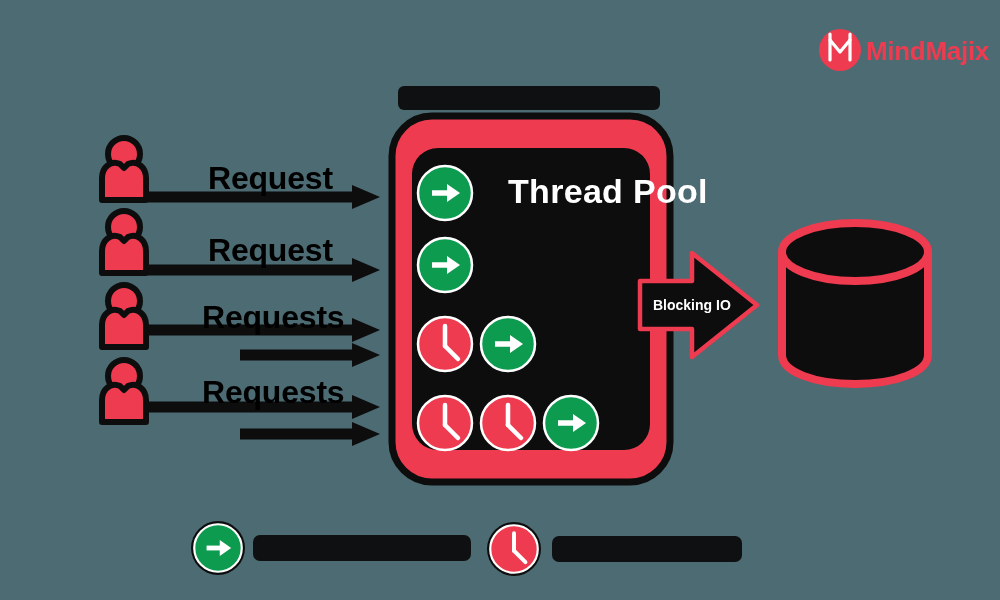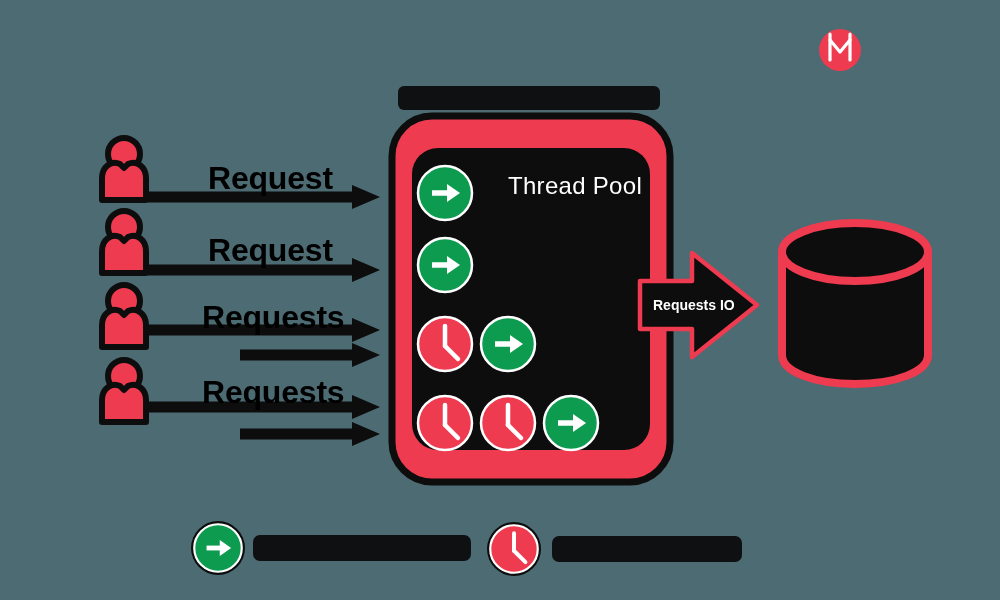--- a/index.html
+++ b/index.html
@@ -31,22 +31,22 @@
     white-space: nowrap;
     pointer-events: none;
   }
   .req-label {
     font-size: 32px;
     font-weight: bold;
     color: #000000;
     letter-spacing: -0.2px;
   }
   .threadpool-label {
-    font-size: 24px;
-    font-weight: normal;
+    font-size: 34px;
+    font-weight: bold;
     color: #ffffff;
     letter-spacing: 0.3px;
   }
   .blocking-label {
     font-size: 14px;
     font-weight: 600;
     color: #ffffff;
   }
   .brand-name {
     position: absolute;
@@ -188,15 +188,16 @@
     </g>
   </svg>
 
   <div class="lbl req-label" style="left:208px; top:160px;">Request</div>
   <div class="lbl req-label" style="left:208px; top:232px;">Request</div>
   <div class="lbl req-label" style="left:202px; top:299px;">Requests</div>
   <div class="lbl req-label" style="left:202px; top:374px;">Requests</div>
 
   <div class="lbl threadpool-label" style="left:508px; top:172px;">Thread Pool</div>
 
-  <div class="lbl blocking-label" style="left:653px; top:297px;">Requests IO</div>
-
+  <div class="lbl blocking-label" style="left:653px; top:297px;">Blocking IO</div>
+
+  <div class="brand-name" style="left:866px; top:36px;">MindMajix</div>
 </div>
 
 </body></html>

